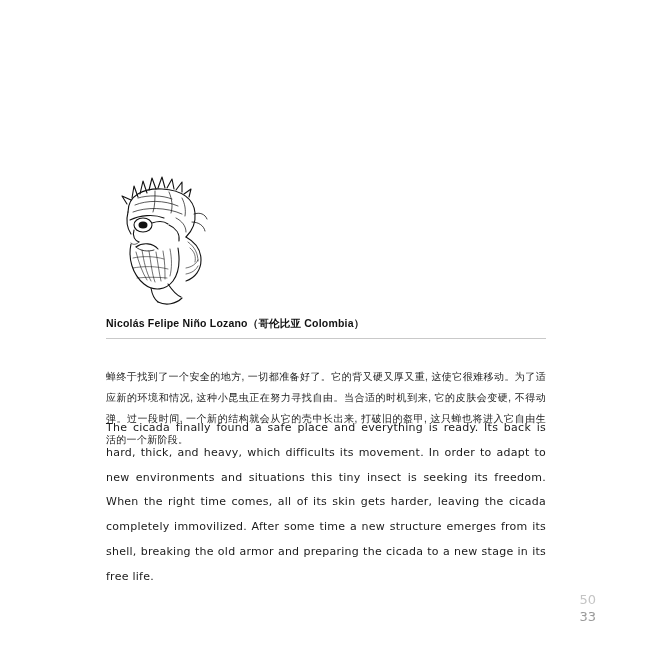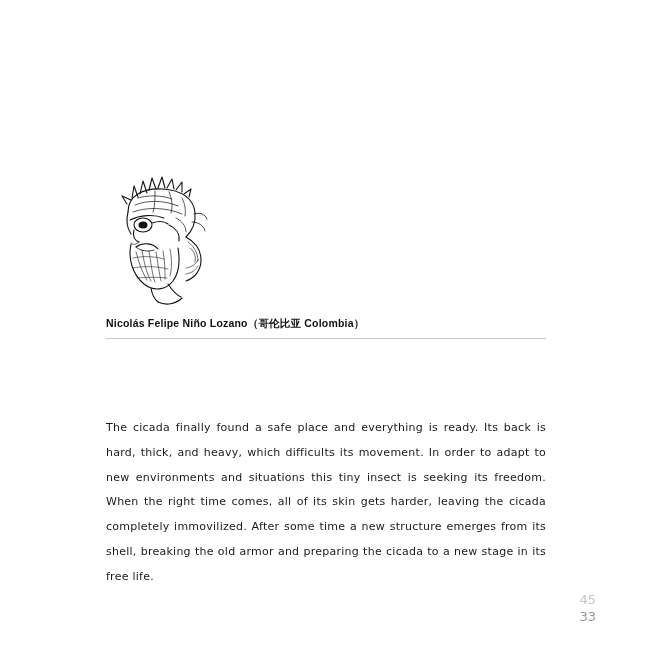--- a/index.html
+++ b/index.html
@@ -158,20 +158,21 @@
 
         <path d="M88 46 C94 44 99 46 101 51" stroke-width="0.8"></path>
         <path d="M86 54 C93 54 98 58 99 63" stroke-width="0.8"></path>
       </g>
     </svg>
   </div>
 
   <div class="caption">Nicolás Felipe Niño Lozano（哥伦比亚 Colombia）</div>
   <div class="rule"></div>
 
+  <p class="body-cn">蝉终于找到了一个安全的地方, 一切都准备好了。它的背又硬又厚又重, 这使它很难移动。为了适应新的环境和情况, 这种小昆虫正在努力寻找自由。当合适的时机到来, 它的皮肤会变硬, 不得动弹。过一段时间, 一个新的结构就会从它的壳中长出来, 打破旧的盔甲, 这只蝉也将进入它自由生活的一个新阶段。</p>
   <p class="body-en">The cicada finally found a safe place and everything is ready. Its back is hard, thick, and heavy, which difficults its movement. In order to adapt to new environments and situations this tiny insect is seeking its freedom. When the right time comes, all of its skin gets harder, leaving the cicada completely immovilized. After some time a new structure emerges from its shell, breaking the old armor and preparing the cicada to a new stage in its free life.</p>
 
   <div class="folio">
-    <div class="n1">45</div>
+    <div class="n1">50</div>
     <div class="n2">33</div>
   </div>
 
 </div>
 
 </body></html>

